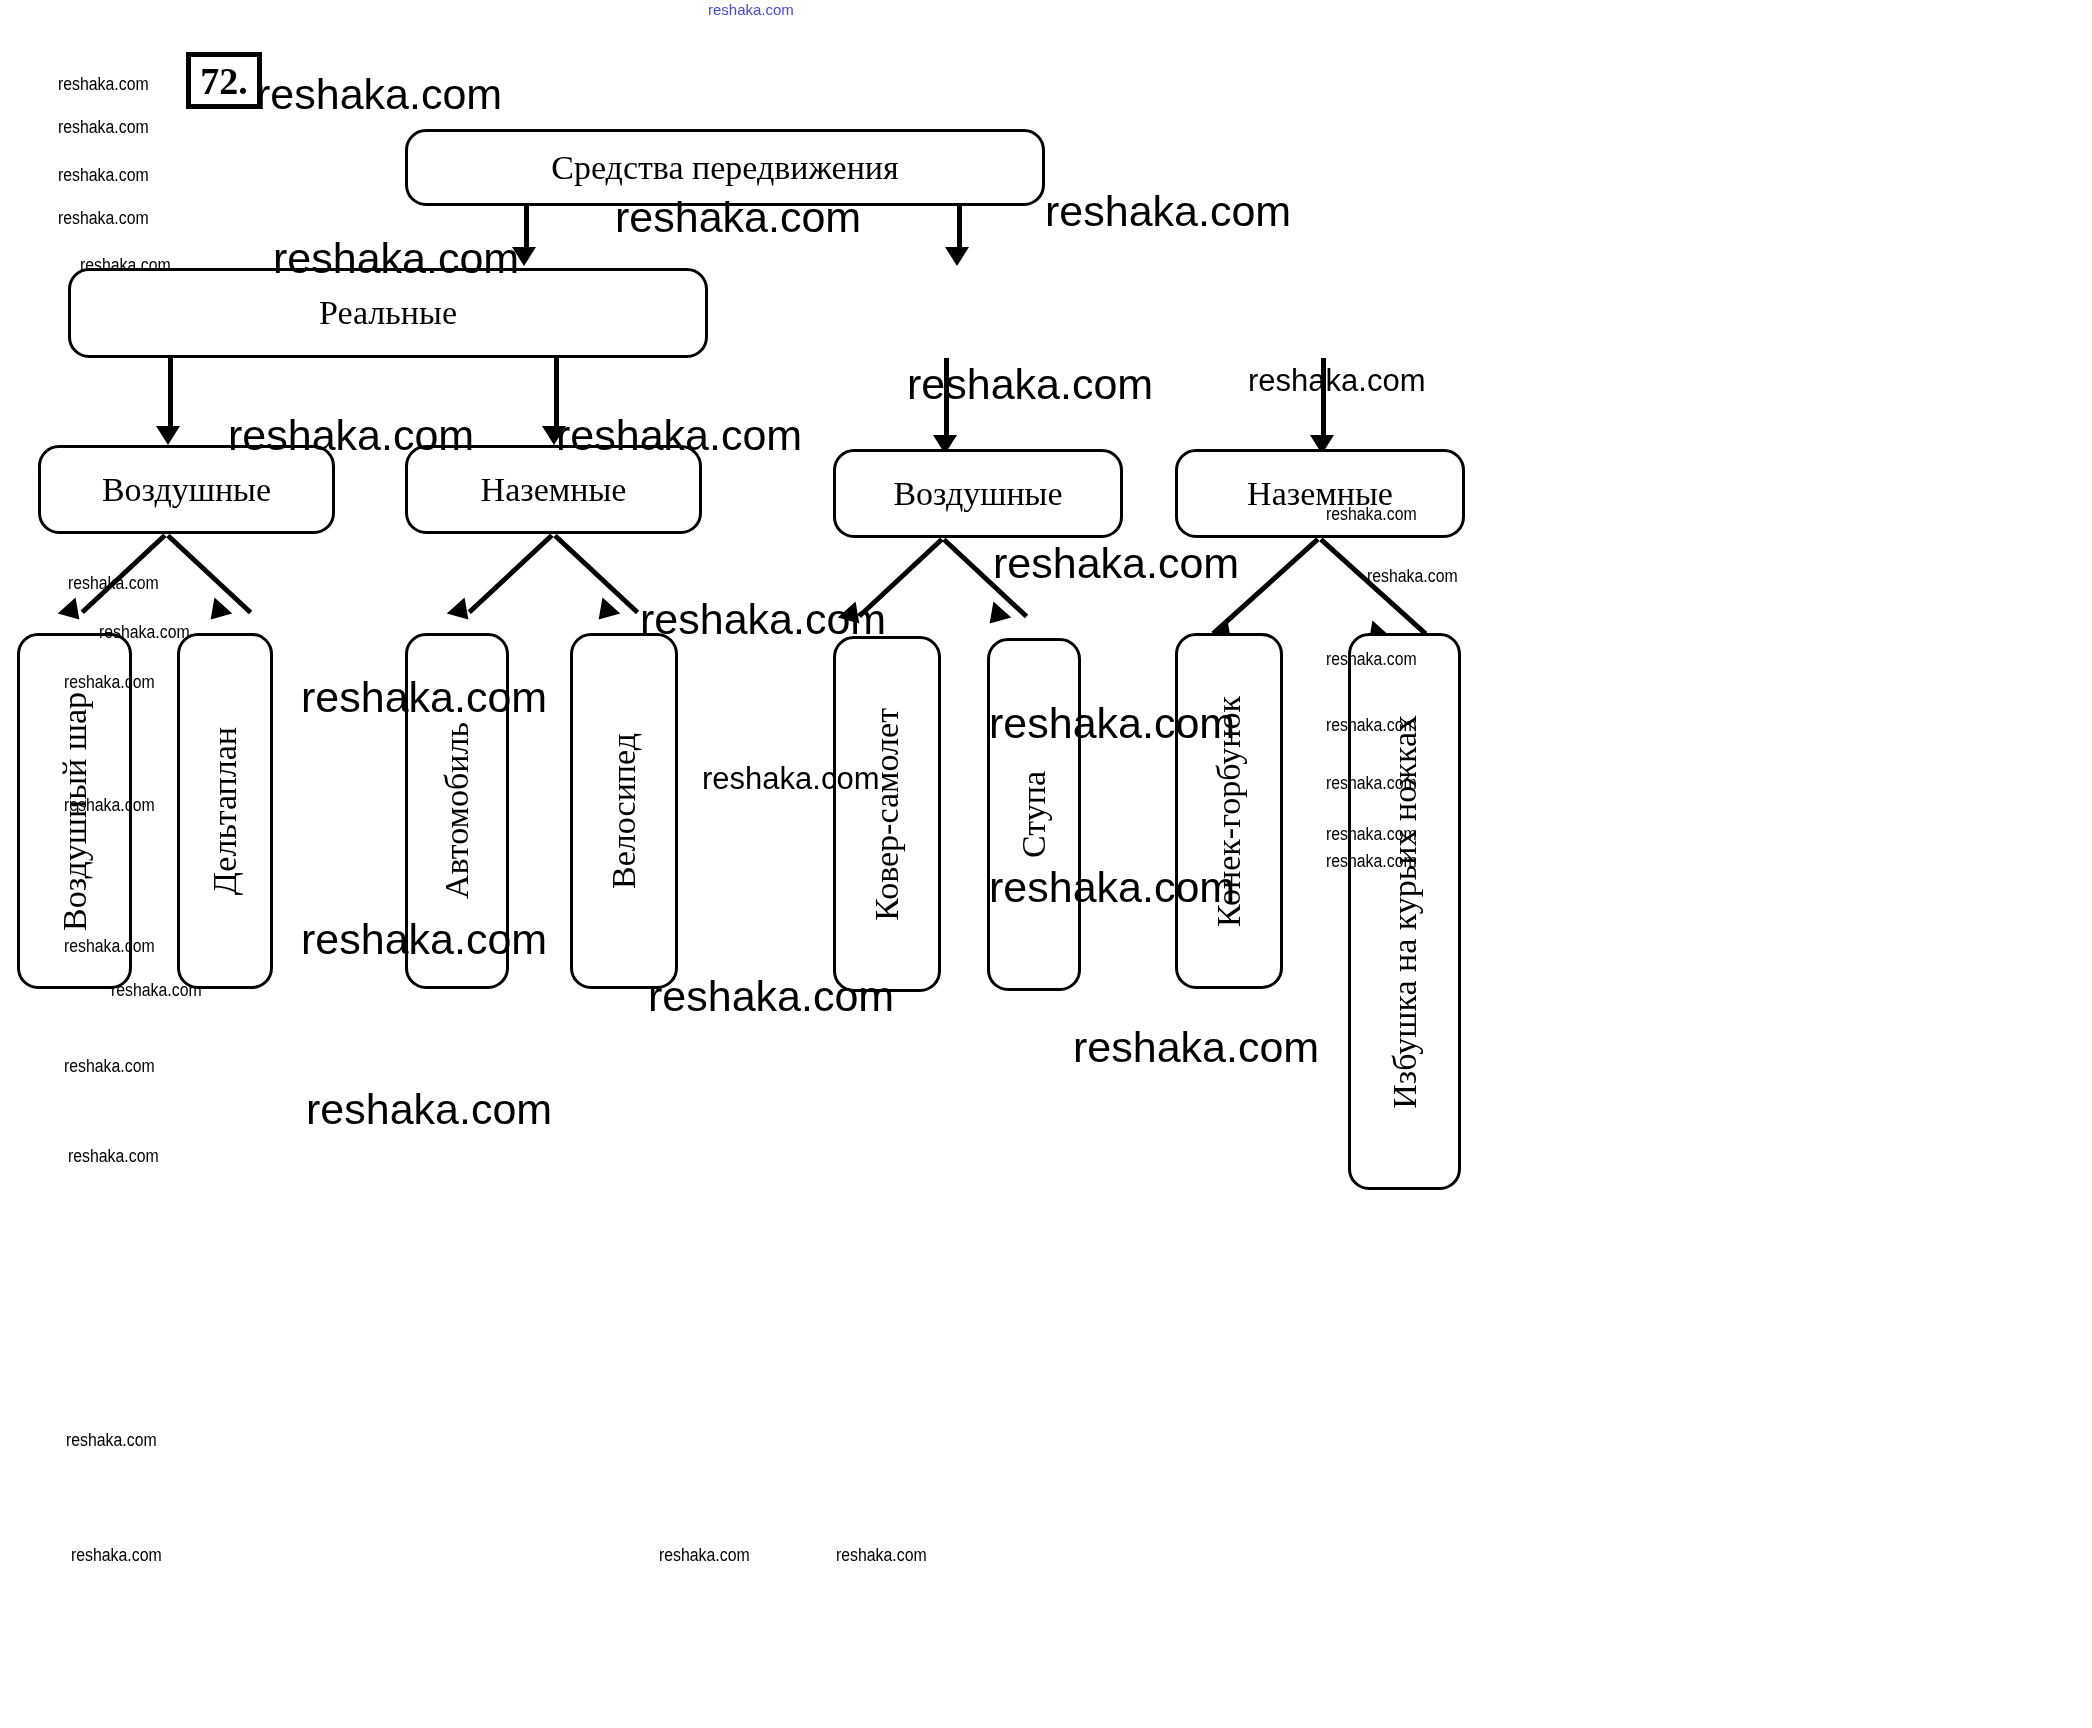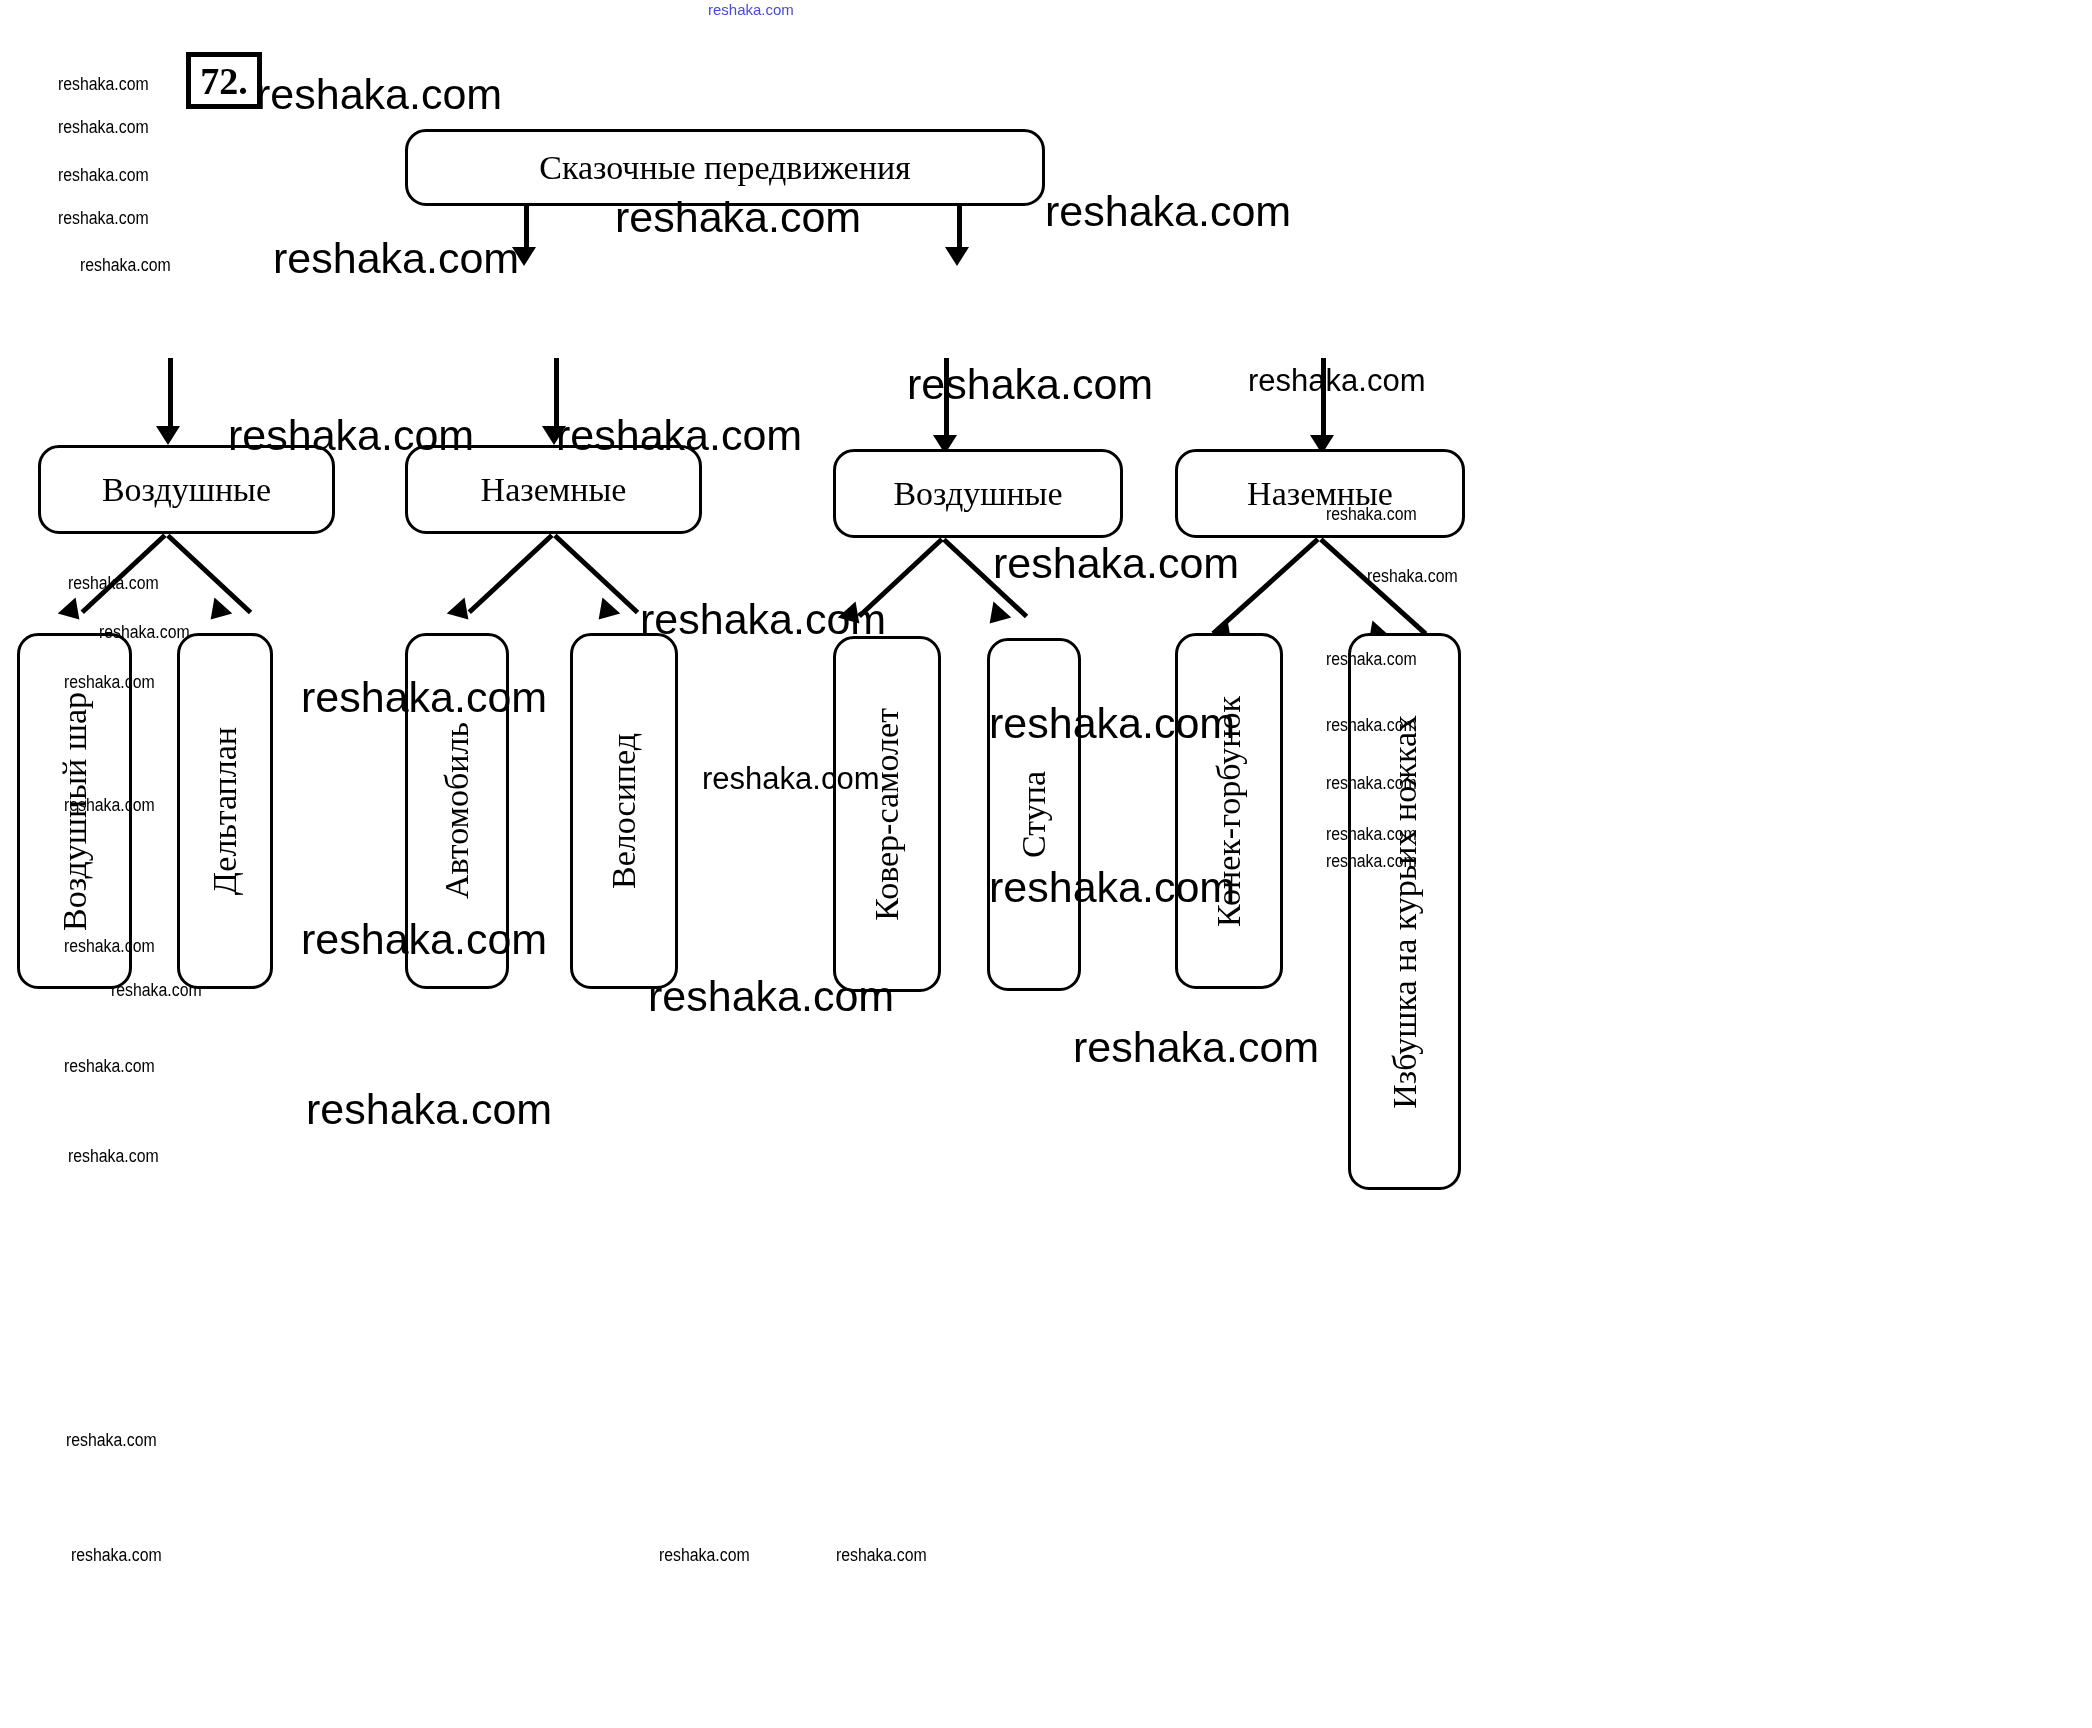--- a/index.html
+++ b/index.html
@@ -184,23 +184,26 @@
   <div class="arrowhead" style="left:841px;  top:607px; transform:rotate(-42deg);"></div>
   <div class="diag" style="left:944px; top:537px; width:113px; transform:rotate(43deg);"></div>
   <div class="arrowhead" style="left:984px; top:607px; transform:rotate(42deg);"></div>
 
   <div class="diag" style="left:1318px; top:537px; width:141px; transform:rotate(138deg);"></div>
   <div class="arrowhead" style="left:1213px; top:626px; transform:rotate(-42deg);"></div>
   <div class="diag" style="left:1321px; top:537px; width:141px; transform:rotate(42deg);"></div>
   <div class="arrowhead" style="left:1363px; top:626px; transform:rotate(42deg);"></div>
 
   <div class="node" style="left:405px; top:129px; width:640px; height:77px;">
-    <span class="label">Сказочные передвижения</span>
-  </div>
-
+    <span class="label">Средства передвижения</span>
+  </div>
+
+  <div class="node" style="left:68px;  top:268px; width:640px; height:90px;">
+    <span class="label">Реальные</span>
+  </div>
 
   <div class="node" style="left:38px;   top:445px; width:297px; height:89px;">
     <span class="label">Воздушные</span>
   </div>
   <div class="node" style="left:405px;  top:445px; width:297px; height:89px;">
     <span class="label">Наземные</span>
   </div>
   <div class="node" style="left:833px;  top:449px; width:290px; height:89px;">
     <span class="label">Воздушные</span>
   </div>

